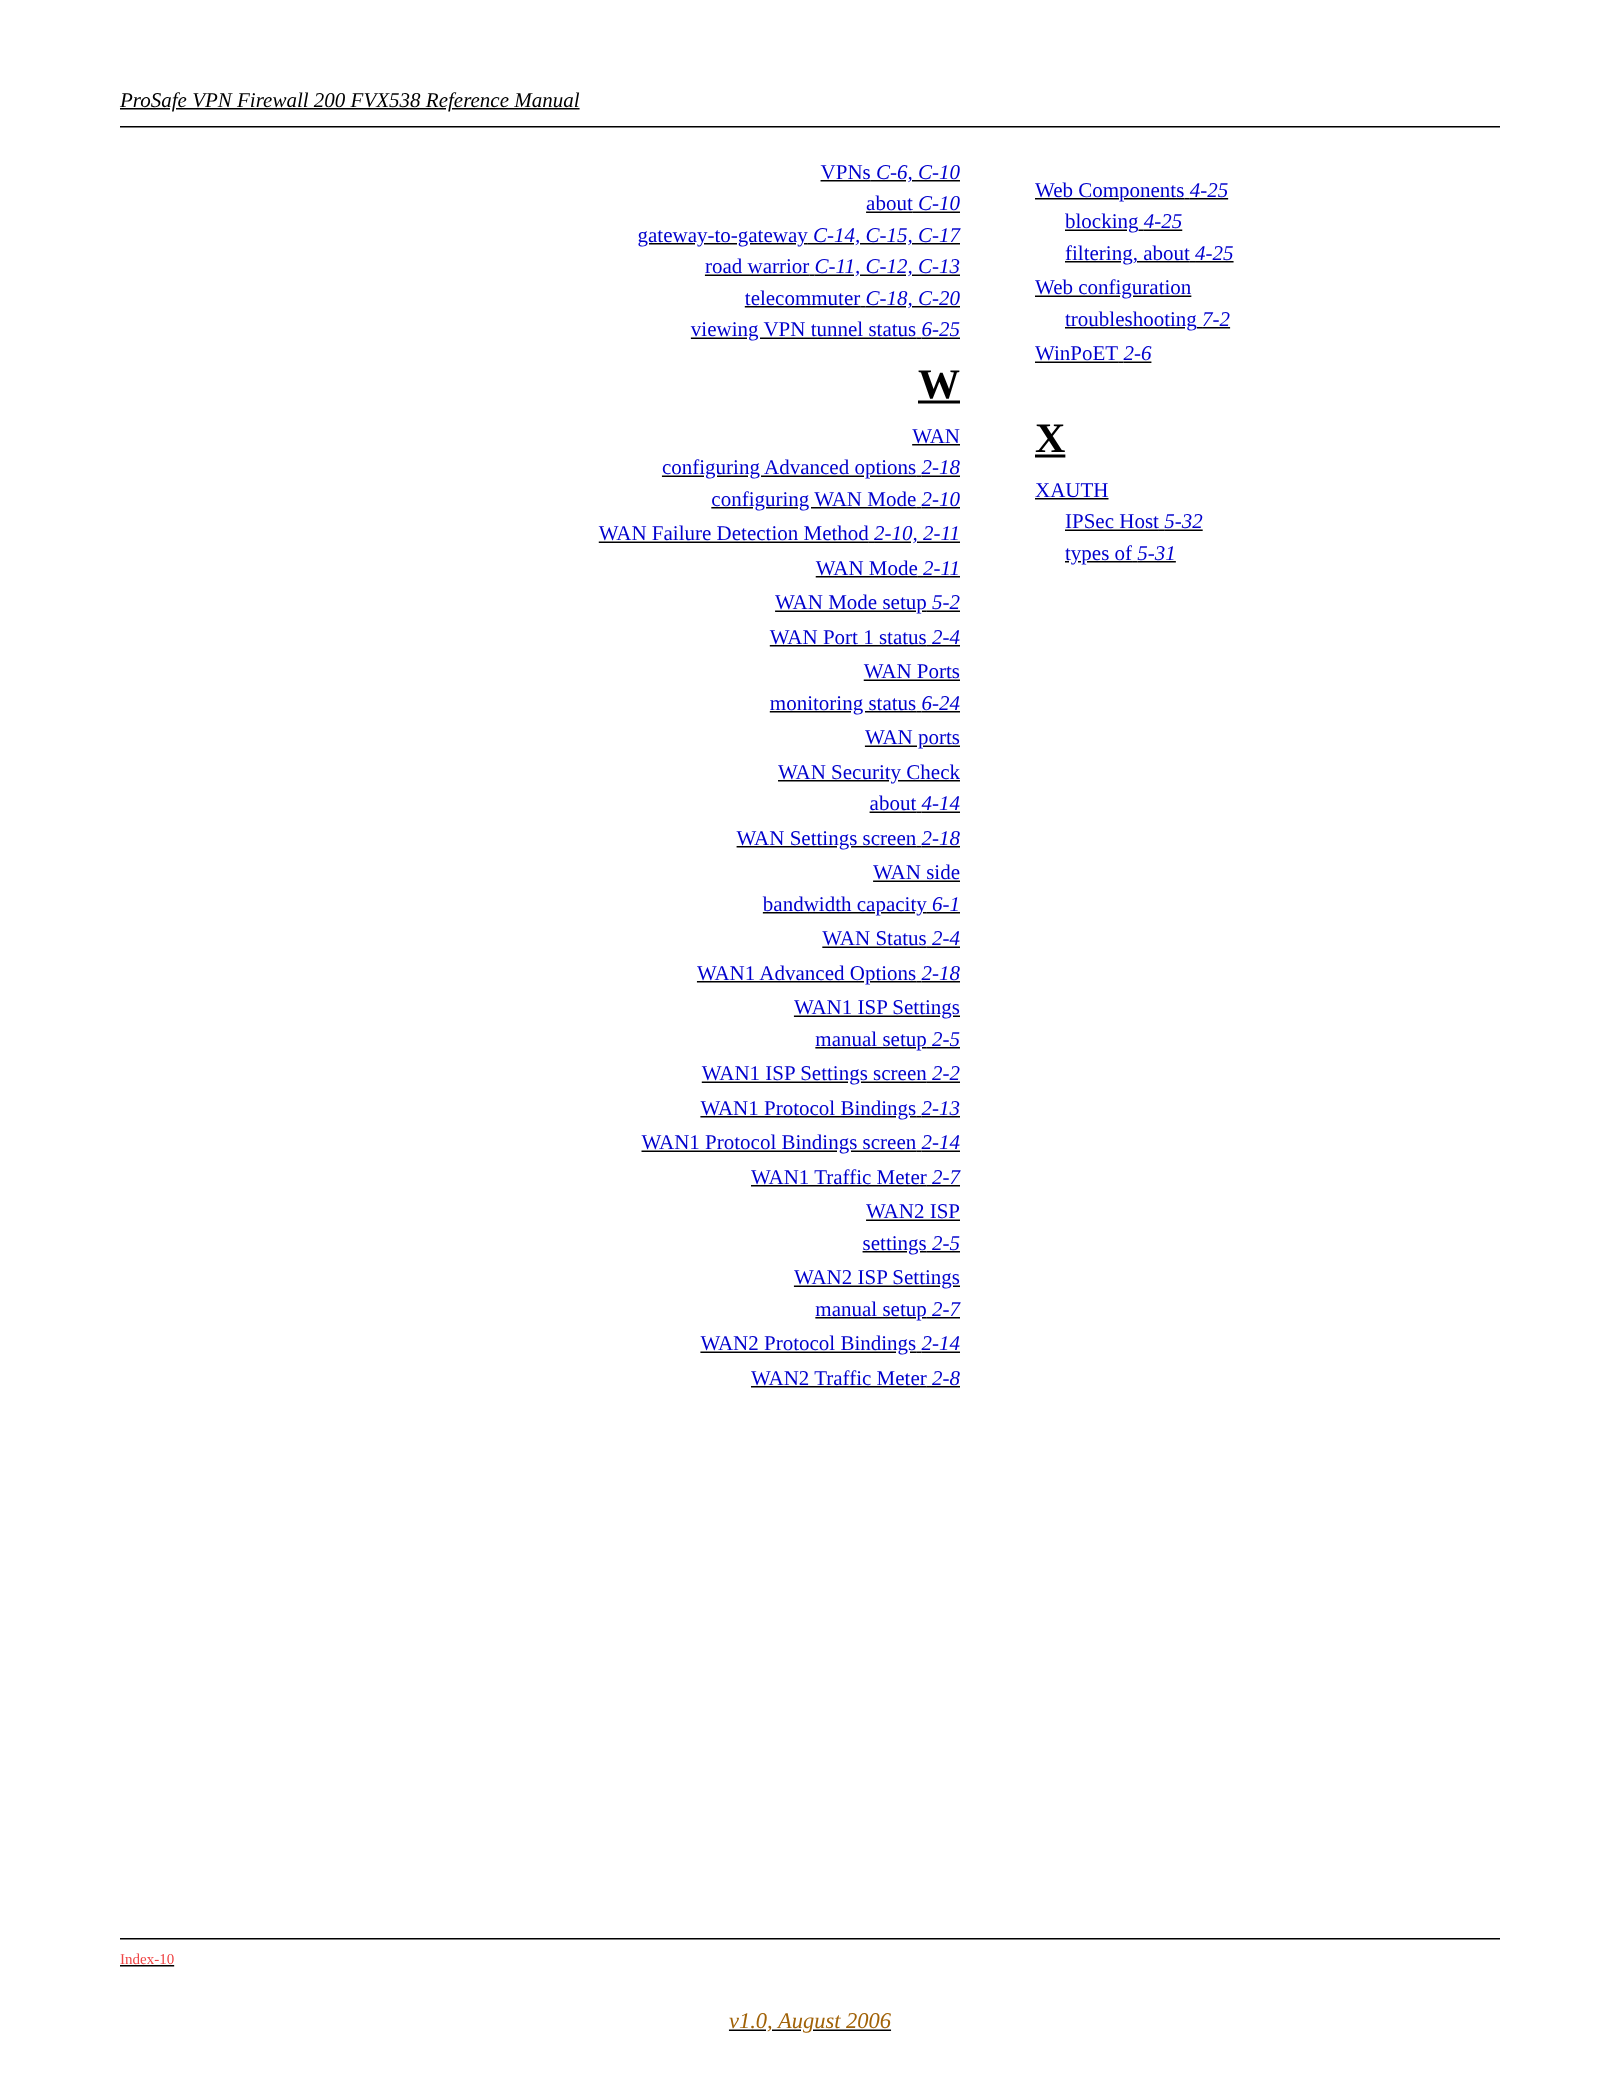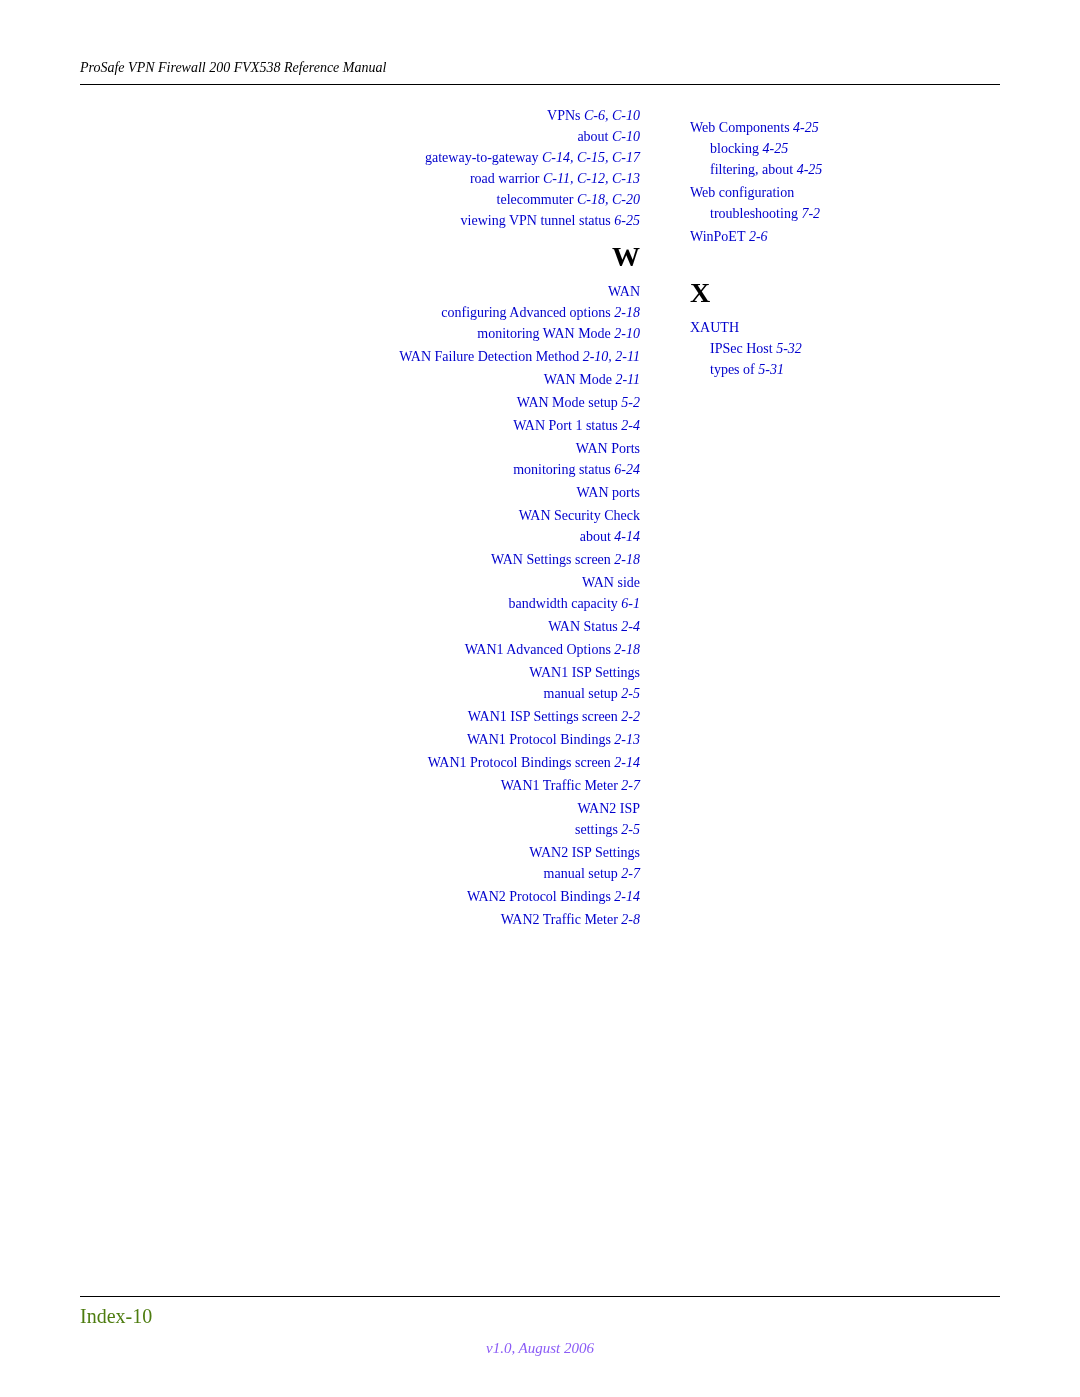--- a/index.html
+++ b/index.html
@@ -15,20 +15,21 @@
       width: 1080px;
       min-height: 1397px;
     }
     .page {
       width: 1080px;
       min-height: 1397px;
       padding: 60px 80px 40px 80px;
       position: relative;
       display: flex;
       flex-direction: column;
+      text-decoration: underline;
     }
     .header {
       border-bottom: 1.5px solid #000;
       padding-bottom: 8px;
       margin-bottom: 20px;
       text-align: left;
     }
     .header-title {
       font-style: italic;
       font-size: 14px;
@@ -78,30 +79,30 @@
     }
     .footer {
       border-top: 1.5px solid #000;
       padding-top: 8px;
       margin-top: 20px;
       display: flex;
       flex-direction: column;
       align-items: flex-start;
     }
     .footer-index {
-      font-size: 20px;
-      color: #4d7c0f;
-      margin-bottom: 4px;
+      font-size: 10px;
+      color: #ef4444;
+      margin-bottom: 20px;
     }
     .footer-version {
       width: 100%;
       text-align: center;
       font-style: italic;
       font-size: 15px;
-      color: #8b5cf6;
+      color: #a16207;
       margin-top: 8px;
     }
   </style>
 </head>
 <body>
 
 <div class="page">
 
   <div class="header">
     <span class="header-title">ProSafe VPN Firewall 200 FVX538 Reference Manual</span>
@@ -135,21 +136,21 @@
       <div class="section-letter">W</div>
 
       <div class="index-entry">
         <span class="entry-main">
           <span class="link">WAN</span>
         </span>
         <span class="entry-sub">
           <span class="link">configuring Advanced options</span>&nbsp;<span class="link-italic">2-18</span>
         </span>
         <span class="entry-sub">
-          <span class="link">monitoring WAN Mode</span>&nbsp;<span class="link-italic">2-10</span>
+          <span class="link">configuring WAN Mode</span>&nbsp;<span class="link-italic">2-10</span>
         </span>
       </div>
 
       <div class="index-entry">
         <span class="entry-main">
           <span class="link">WAN Failure Detection Method</span>&nbsp;<span class="link-italic">2-10, 2-11</span>
         </span>
       </div>
 
       <div class="index-entry">

